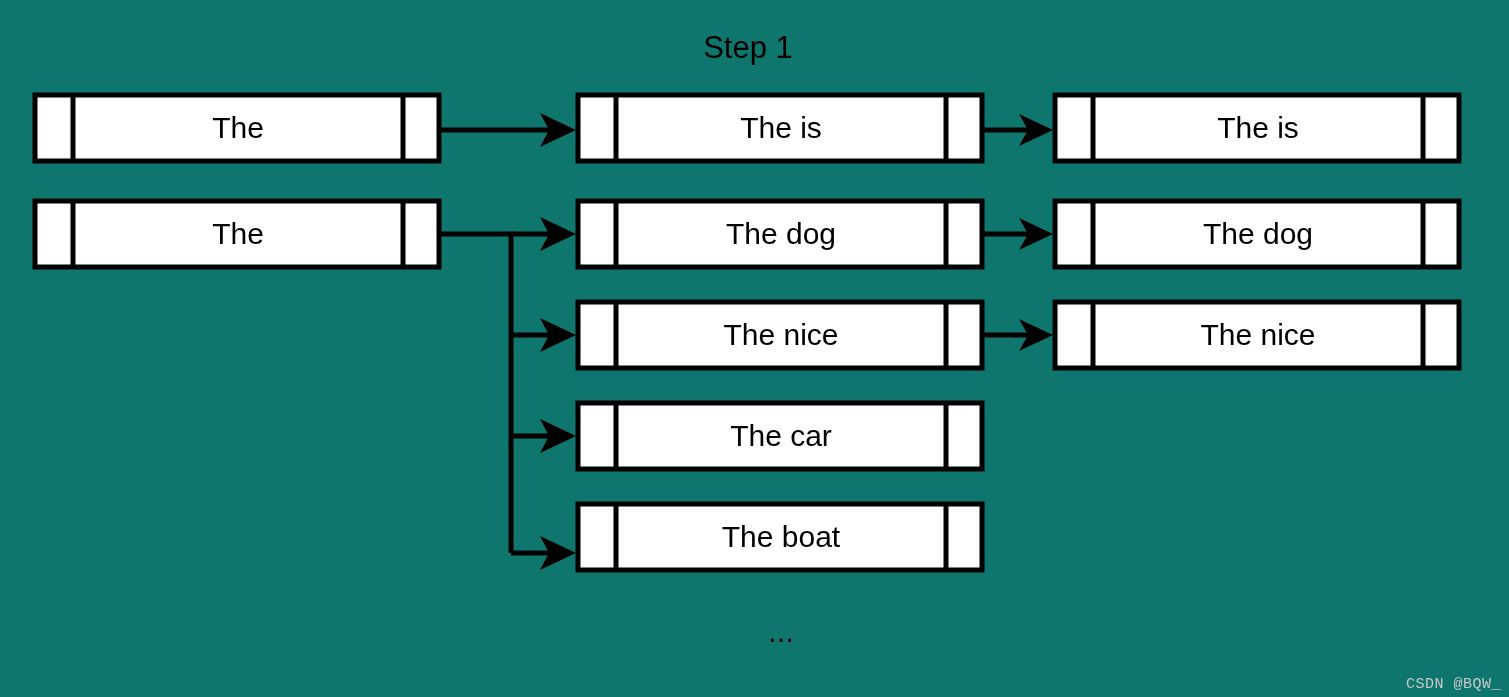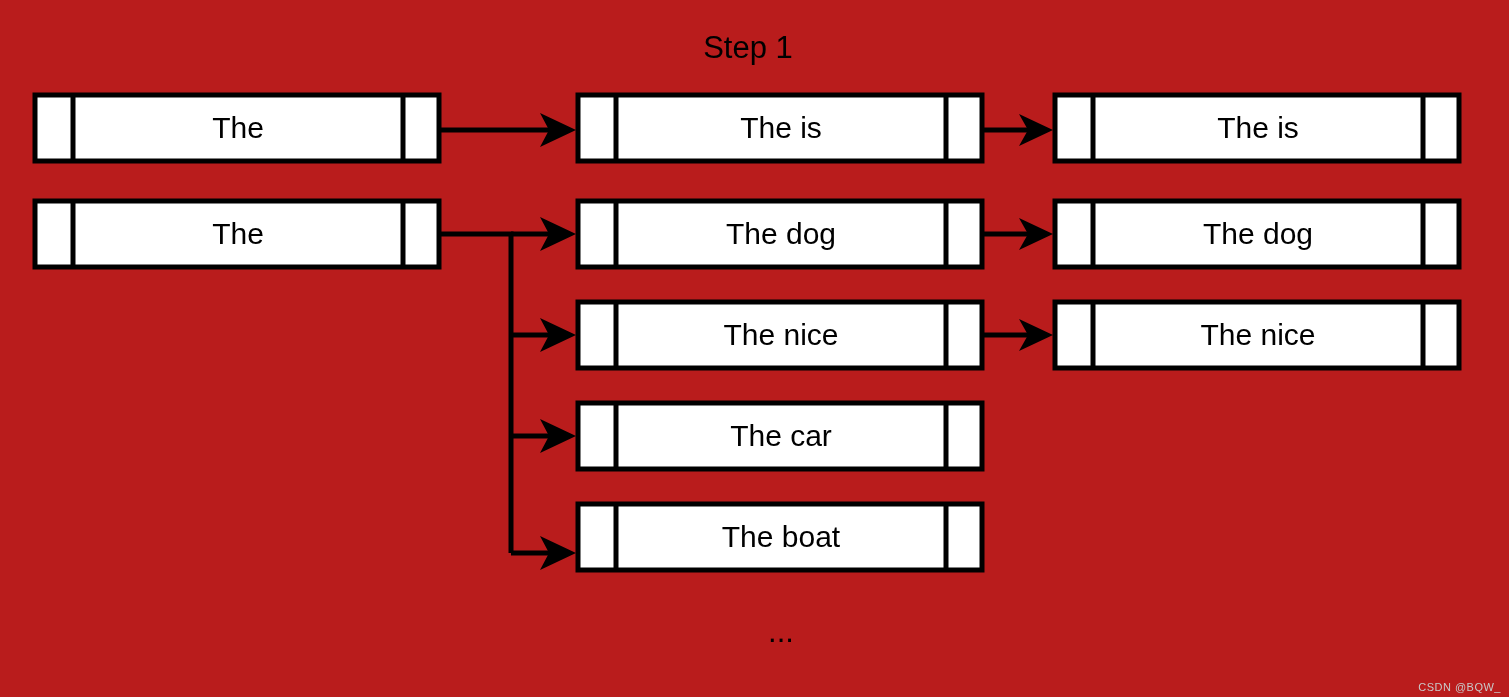--- a/index.html
+++ b/index.html
@@ -10,21 +10,21 @@
   body {
     width: 1509px;
     height: 697px;
     font-family: "Liberation Sans", sans-serif;
     overflow: hidden;
   }
   #canvas {
     position: relative;
     width: 1509px;
     height: 697px;
-    background: #b91c1c;
+    background: #0f766e;
   }
   svg.diagram {
     position: absolute;
     left: 0;
     top: 0;
     width: 1509px;
     height: 697px;
   }
   .box-rect {
     fill: #ffffff;
@@ -59,22 +59,22 @@
     stroke-width: 5;
     fill: none;
   }
   .arrow-head {
     fill: #000000;
   }
   .watermark {
     position: absolute;
     right: 8px;
     bottom: 4px;
-    font-family: Liberation Sans, sans-serif;
-    font-size: 11px;
+    font-family: Liberation Mono, monospace;
+    font-size: 15px;
     color: #c9c9c9;
     letter-spacing: 0.5px;
     user-select: none;
   }
 </style>
 </head>
 <body>
 
 <div id="canvas">
 

